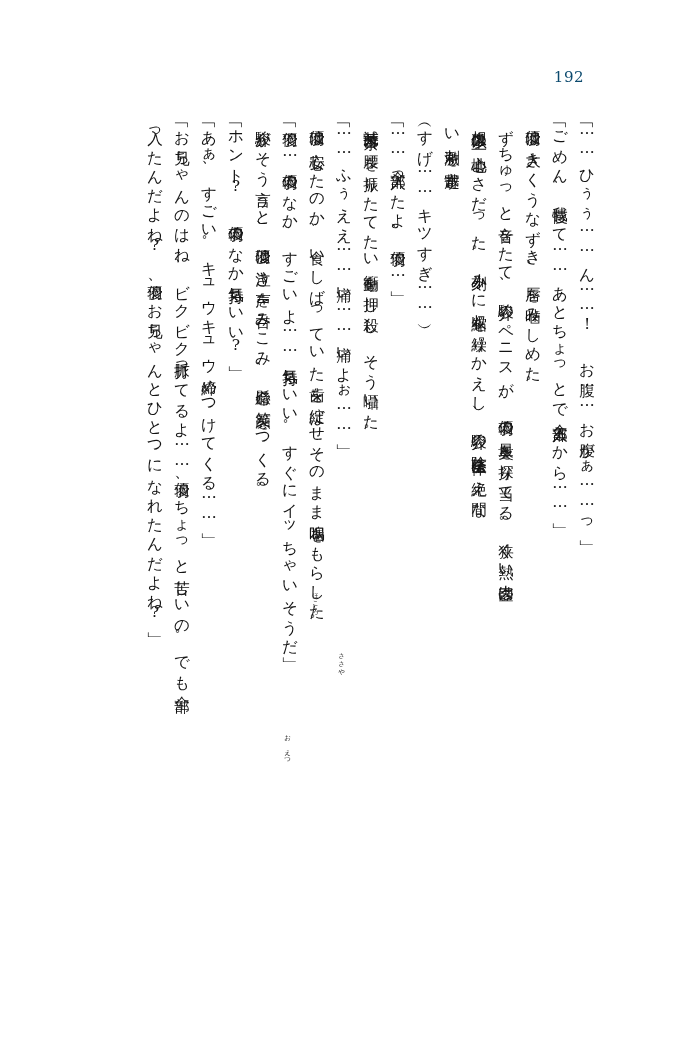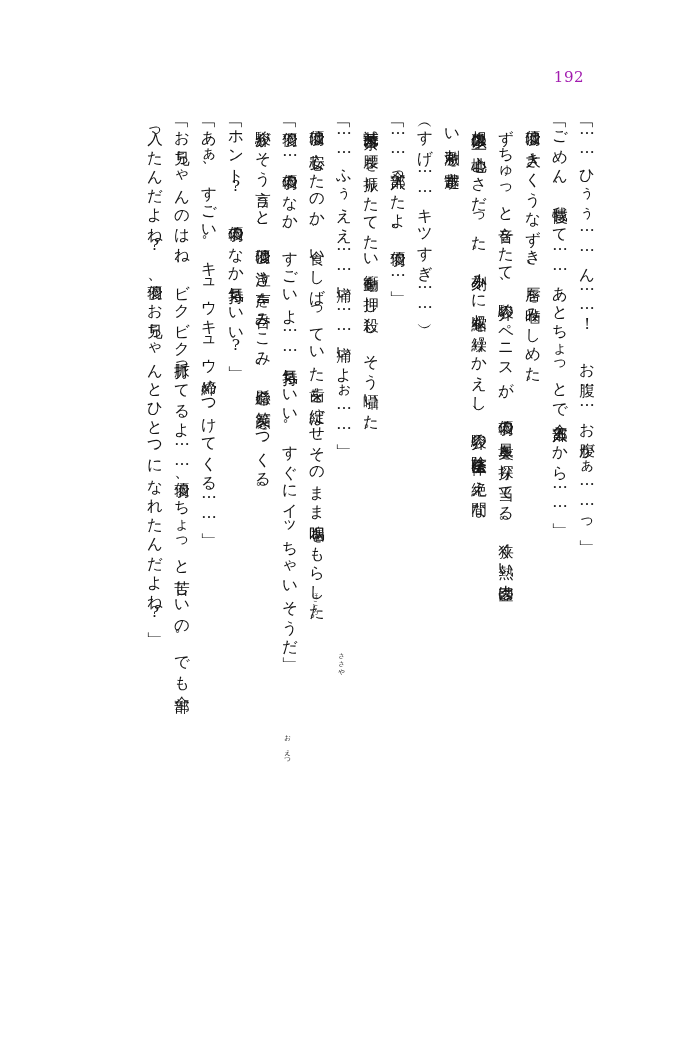--- a/index.html
+++ b/index.html
@@ -16,21 +16,21 @@
     overflow: hidden;
   }
 
   
   .page-number {
     position: absolute;
     top: 68px;
     right: 106px;
     font-size: 15px;
     font-family: "DejaVu Serif", "Liberation Serif", serif;
-    color: #a21caf;
+    color: #0c4a6e;
     letter-spacing: 0.5px;
   }
 
   
   .text-block {
     position: absolute;
     top: 118px;
     right: 96px;
     left: 60px;
     height: 880px;

